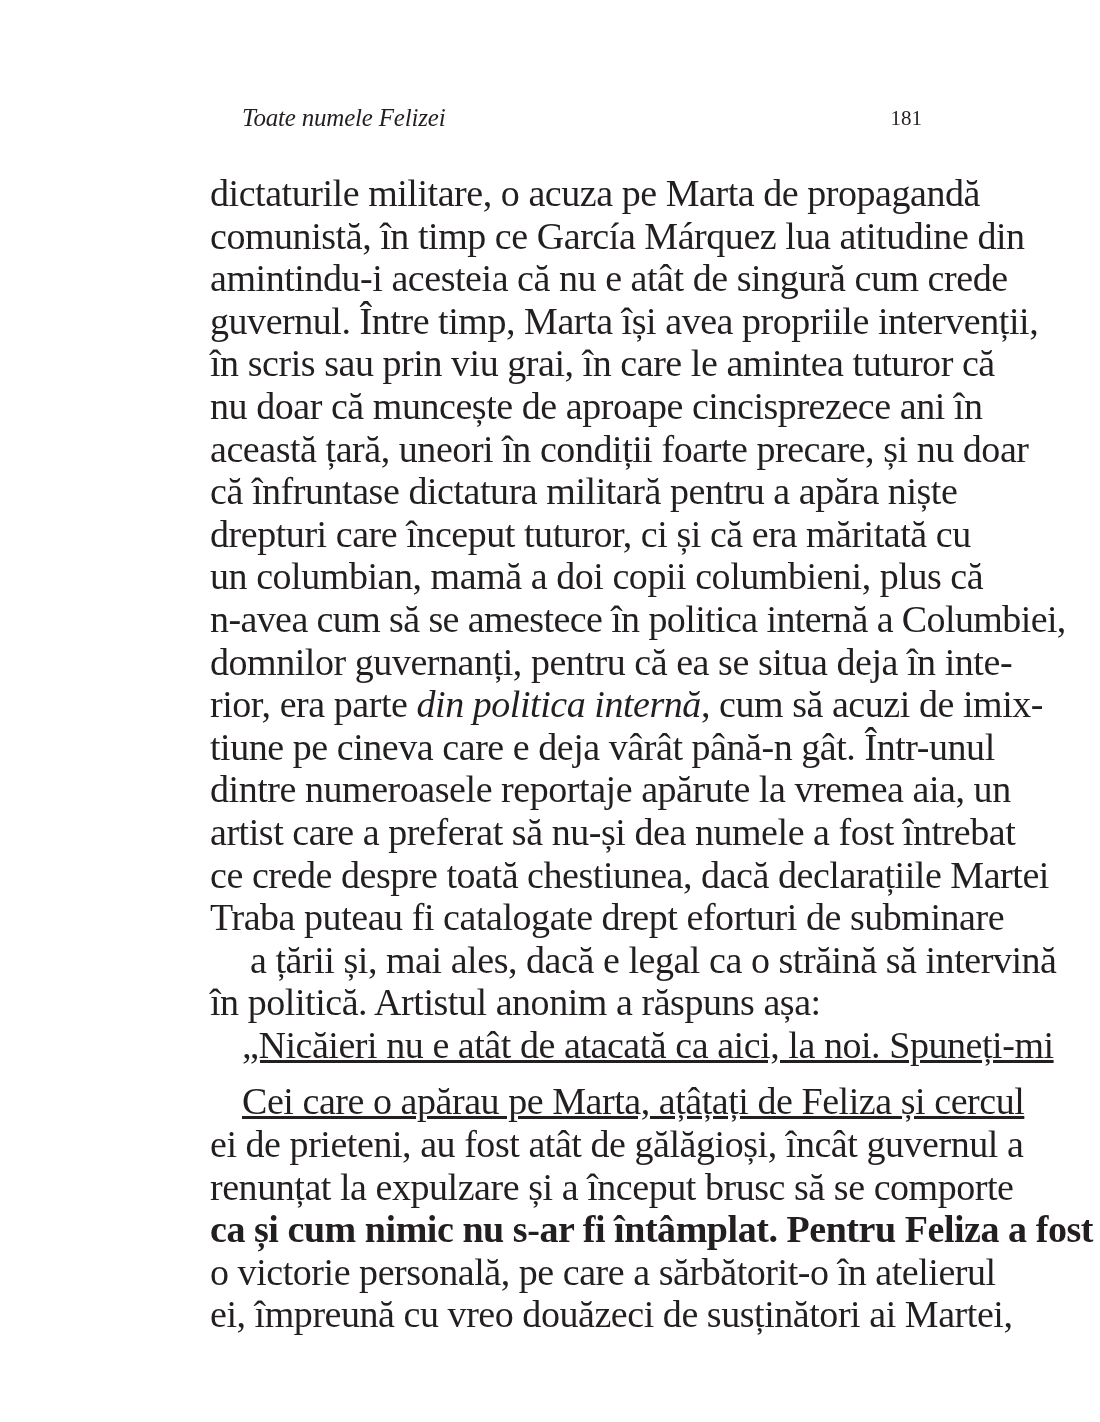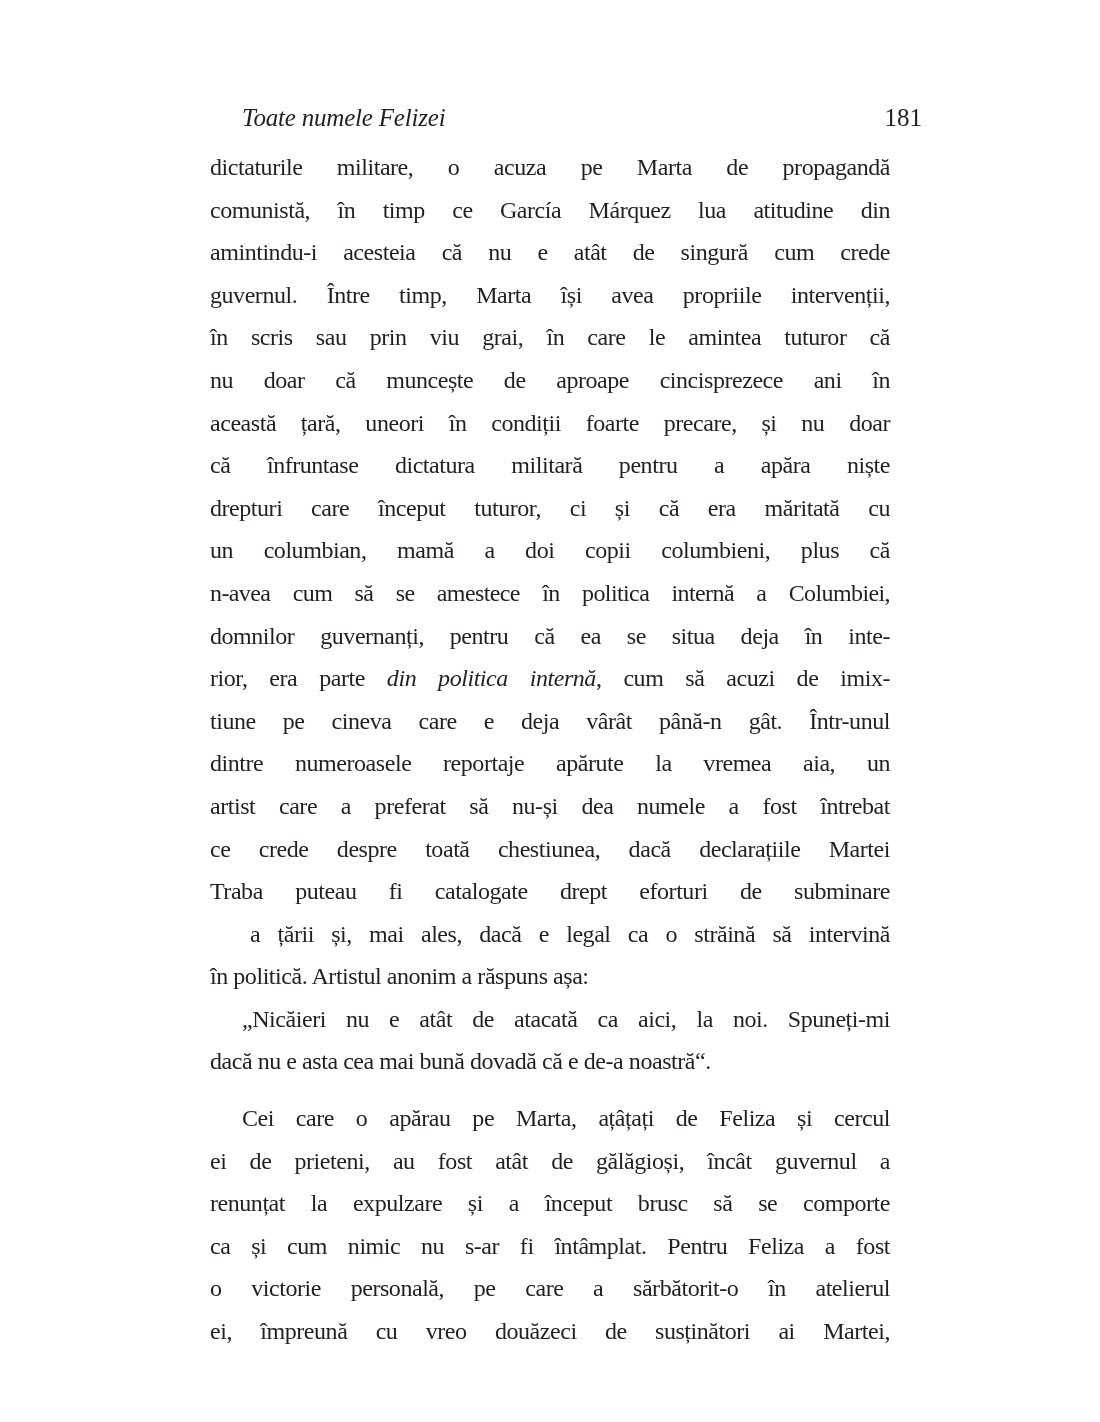--- a/index.html
+++ b/index.html
@@ -35,46 +35,47 @@
       top: 0;
       font-style: italic;
       font-size: 25px;
       line-height: 32px;
       letter-spacing: -0.2px;
     }
     .page-number {
       position: absolute;
       right: 0;
       top: 0;
-      font-size: 25px;
+      font-size: 21px;
       line-height: 32px;
     }
     .body-text {
       position: absolute;
       left: 210px;
-      top: 146px;
+      top: 172px;
       width: 680px;
-      font-size: 24px;
+      font-size: 38px;
       letter-spacing: -0.45px;
     }
     .line {
       display: block;
       height: 42.6px;
       line-height: 42.6px;
       white-space: nowrap;
       text-align: justify;
       text-align-last: justify;
       overflow: visible;
     }
     .line.last {
       text-align: left;
       text-align-last: left;
     }
     .line.indent {
       padding-left: 32px;
+      text-decoration: underline;
     }
     .para-gap {
       display: block;
       height: 14px;
     }
     .em {
       font-style: italic;
     }
   </style>
 </head>
@@ -107,28 +108,27 @@
       <span class="line" style="white-space: nowrap;">dintre numeroasele reportaje apărute la vremea aia, un</span>
       <span class="line" style="white-space: nowrap;">artist care a preferat să nu-și dea numele a fost întrebat</span>
       <span class="line" style="white-space: nowrap;">ce crede despre toată chestiunea, dacă declarațiile Martei</span>
       <span class="line" style="white-space: nowrap;">Traba puteau fi catalogate drept eforturi de subminare</span>
       <span class="line" style="white-space: nowrap; margin-left: 40px;">a țării și, mai ales, dacă e legal ca o străină să intervină</span>
       <span class="line last">în politică. Artistul anonim a răspuns așa:</span>
     </div>
 
     <div class="paragraph">
       <span class="line indent" style="white-space: nowrap;">„Nicăieri nu e atât de atacată ca aici, la noi. Spuneți-mi</span>
-      <span class="line last">dacă nu e asta cea mai bună dovadă că e de-a noastră“.</span>
     </div>
 
     <span class="para-gap"></span>
 
     <div class="paragraph">
       <span class="line indent" style="white-space: nowrap;">Cei care o apărau pe Marta, ațâțați de Feliza și cercul</span>
       <span class="line" style="white-space: nowrap;">ei de prieteni, au fost atât de gălăgioși, încât guvernul a</span>
       <span class="line" style="white-space: nowrap;">renunțat la expulzare și a început brusc să se comporte</span>
-      <span class="line" style="white-space: nowrap;">ca și cum nimic nu s-ar fi întâmplat. Pentru Feliza a fost</span>
+      <span class="line" style="white-space: nowrap; font-weight: bold;">ca și cum nimic nu s-ar fi întâmplat. Pentru Feliza a fost</span>
       <span class="line" style="white-space: nowrap;">o victorie personală, pe care a sărbătorit-o în atelierul</span>
       <span class="line" style="white-space: nowrap;">ei, împreună cu vreo douăzeci de susținători ai Martei,</span>
     </div>
 
   </div>
 </div>
 
 </body></html>

